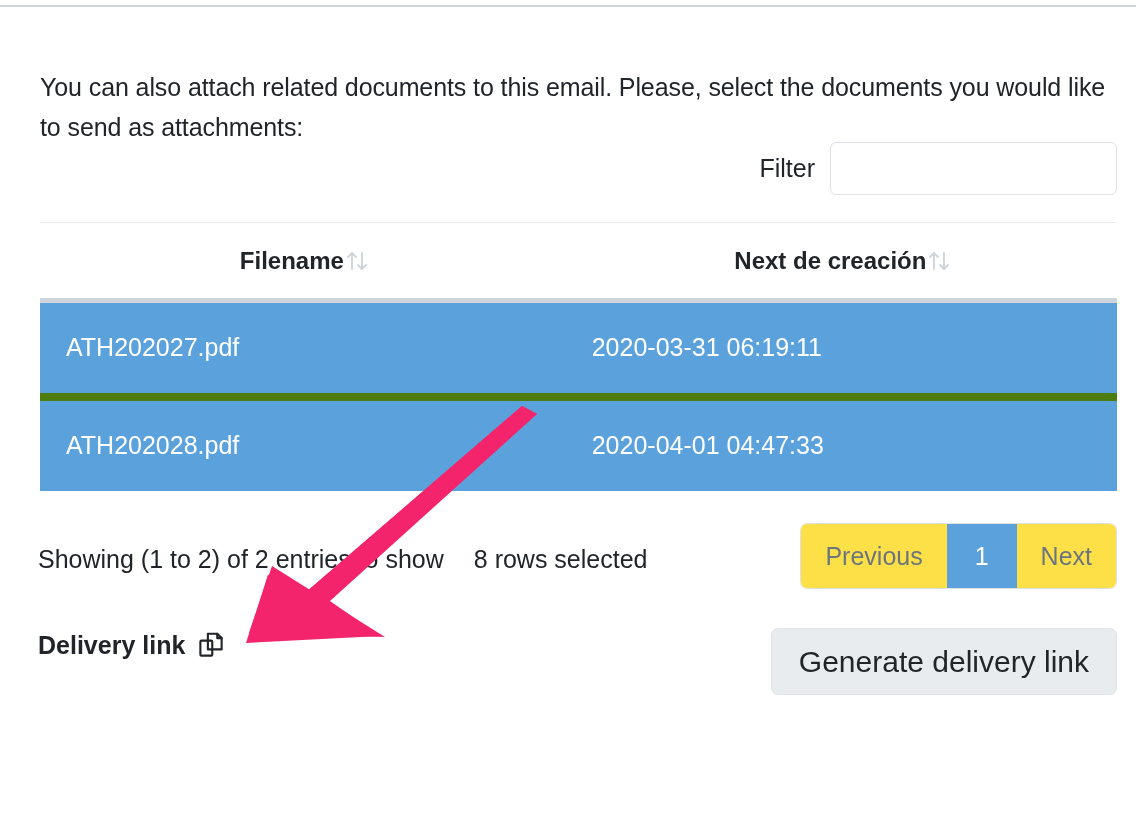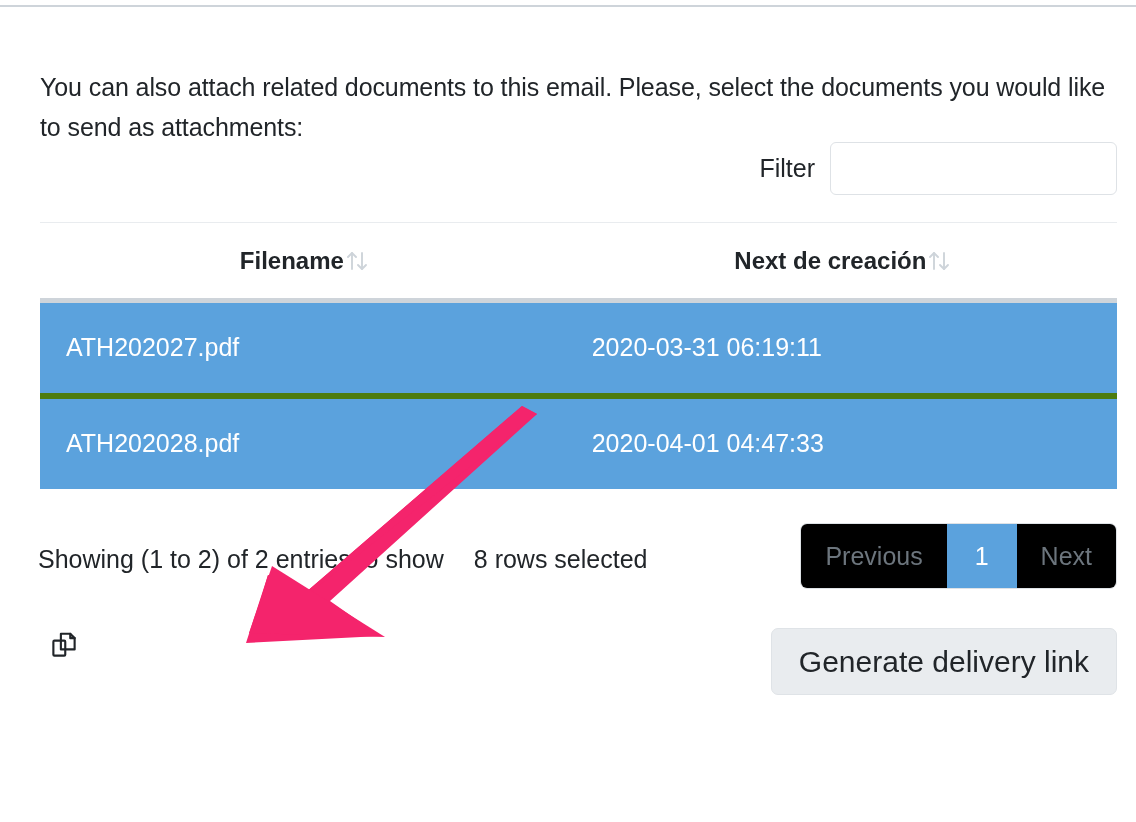--- a/index.html
+++ b/index.html
@@ -159,21 +159,21 @@
     line-height: 1;
     display: inline-block;
   }
   .sort-icon svg { display: block; }
 
   .tbl tbody td {
     font-size: 25px;
     color: #ffffff;
     padding: 30px 0 31px 26px;
     background: #5ba2dd;
-    border-bottom: 6px solid #4d7c0f;
+    border-bottom: 8px solid #4d7c0f;
     box-sizing: border-box;
   }
   .tbl tbody tr:last-child td { border-bottom: none; }
   .col-date { padding-left: 24px !important; }
 
   
   .info-row {
     position: absolute;
     left: 38px;
     top: 545px;
@@ -191,21 +191,21 @@
     display: flex;
     border: 1px solid #dee2e6;
     border-radius: 7px;
     overflow: hidden;
     background: #fff;
   }
   .page-btn {
     font-size: 25px;
     color: #6c757d;
     padding: 14px 24px;
-    background: #000000;
+    background: #fde047;
     border: none;
     font-family: "Liberation Sans", sans-serif;
     cursor: pointer;
     line-height: 36px;
   }
   .page-btn.num {
     padding: 14px 28px;
   }
   .page-btn.active {
     background: #5ba2dd;
@@ -320,20 +320,21 @@
     <span>8 rows selected</span>
   </div>
 
   <div class="pagination">
     <button class="page-btn">Previous</button>
     <button class="page-btn num active">1</button>
     <button class="page-btn">Next</button>
   </div>
 
   <div class="delivery">
+    <span>Delivery link</span>
     <span class="copy-icon">
       <svg width="30" height="30" viewBox="0 0 24 24" fill="none" stroke="#212529" stroke-width="1.7" stroke-linecap="round" stroke-linejoin="round">
         <path d="M9.5 3 L17 3 L20.5 6.5 L20.5 15.5 L9.5 15.5 Z"></path>
         <path d="M17 3 L17 6.5 L20.5 6.5"></path>
         <rect x="3.5" y="8.5" width="9.5" height="12" rx="0.8"></rect>
       </svg>
     </span>
   </div>
 
   <button class="generate-btn">Generate delivery link</button>

